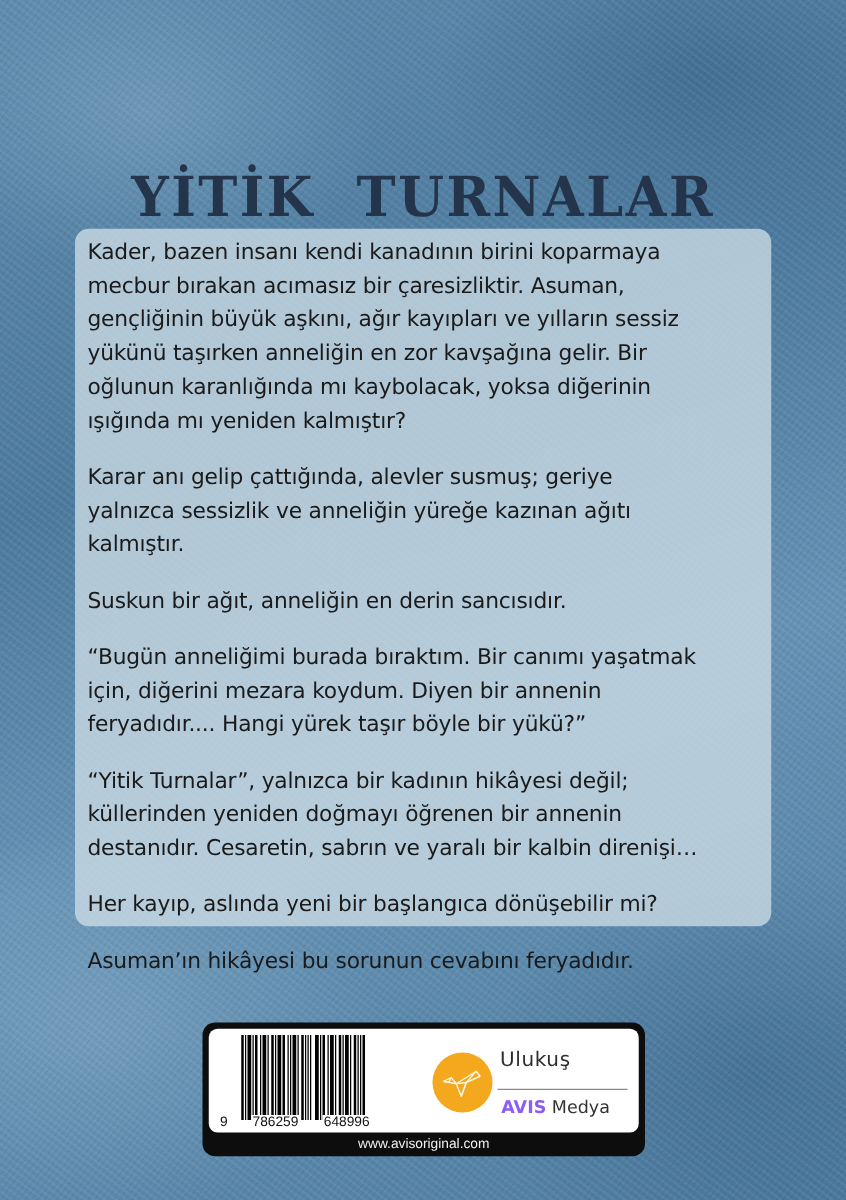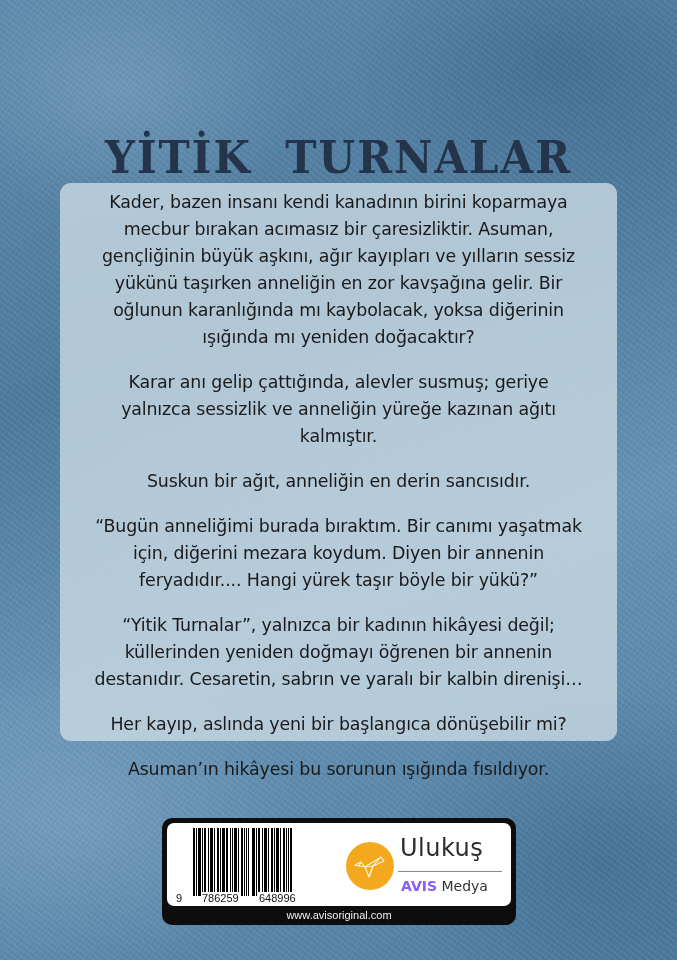--- a/index.html
+++ b/index.html
@@ -36,21 +36,21 @@
       line-height: 50px;
       transform: scaleY(1.05);
     }
     .blurb {
       position: absolute;
       left: 60px; top: 183px;
       width: 557px; height: 558px;
       background: rgba(205,220,230,0.78);
       border-radius: 11px;
       padding: 6px 10px 0 10px;
-      text-align: center;
+      text-align: left;
       color: #1a1a1a;
       font-family: "DejaVu Sans", sans-serif;
       font-size: 17.4px;
       line-height: 27px;
       letter-spacing: -0.15px;
     }
     .blurb p { margin: 0; }
     .blurb p + p { margin-top: 18px; }
     .label {
       position: absolute;
@@ -88,21 +88,21 @@
       left: 179px; top: 19px;
       width: 48px; height: 48px;
       border-radius: 50%;
       background: #f3a81e;
       display: flex; align-items: center; justify-content: center;
     }
     .logo-name {
       position: absolute;
       left: 233px; top: 10px;
       font-family: "DejaVu Sans", sans-serif;
-      font-size: 24px;
+      font-size: 16px;
       color: #2d2d2d;
       line-height: 30px;
       letter-spacing: 0.5px;
     }
     .logo-rule {
       position: absolute;
       left: 231px; top: 48px;
       width: 104px; height: 1px;
       background: #8a8a8a;
     }
@@ -133,21 +133,21 @@
 
 <h1 class="title">YİTİK  TURNALAR</h1>
 
 <div class="blurb">
   <p>
     <span>Kader, bazen insanı kendi kanadının birini koparmaya</span><br>
     <span>mecbur bırakan acımasız bir çaresizliktir. Asuman,</span><br>
     <span>gençliğinin büyük aşkını, ağır kayıpları ve yılların sessiz</span><br>
     <span>yükünü taşırken anneliğin en zor kavşağına gelir. Bir</span><br>
     <span>oğlunun karanlığında mı kaybolacak, yoksa diğerinin</span><br>
-    <span>ışığında mı yeniden doğacaktır?</span>
+    <span>ışığında mı yeniden kalmıştır?</span>
   </p>
   <p>
     <span>Karar anı gelip çattığında, alevler susmuş; geriye</span><br>
     <span>yalnızca sessizlik ve anneliğin yüreğe kazınan ağıtı</span><br>
     <span>kalmıştır.</span>
   </p>
   <p>
     <span>Suskun bir ağıt, anneliğin en derin sancısıdır.</span>
   </p>
   <p>
@@ -157,21 +157,21 @@
   </p>
   <p>
     <span>“Yitik Turnalar”, yalnızca bir kadının hikâyesi değil;</span><br>
     <span>küllerinden yeniden doğmayı öğrenen bir annenin</span><br>
     <span>destanıdır. Cesaretin, sabrın ve yaralı bir kalbin direnişi…</span>
   </p>
   <p>
     <span>Her kayıp, aslında yeni bir başlangıca dönüşebilir mi?</span>
   </p>
   <p>
-    <span>Asuman’ın hikâyesi bu sorunun ışığında fısıldıyor.</span>
+    <span>Asuman’ın hikâyesi bu sorunun cevabını feryadıdır.</span>
   </p>
 </div>
 
 <div class="label">
   <div class="label-white">
     <div class="barcode">
       <span style="width:2px"></span>
         <span style="width:1px"></span>
         <span style="width:3px"></span>
         <span style="width:1px"></span>

